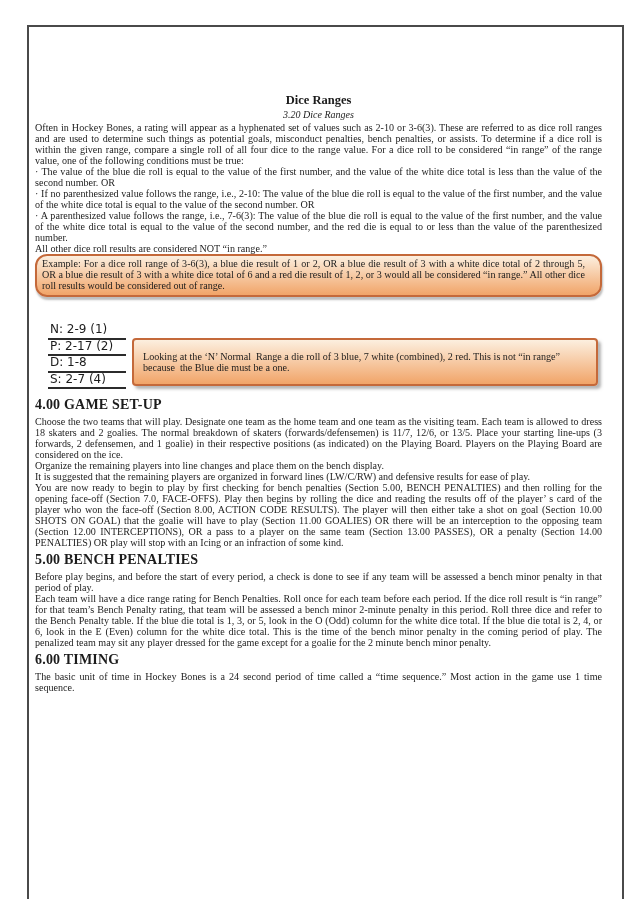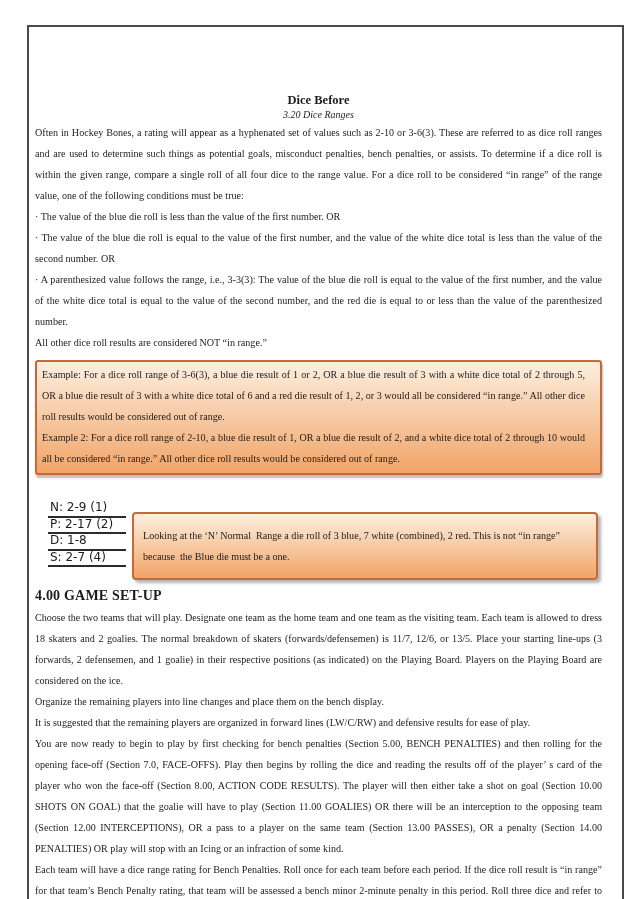--- a/index.html
+++ b/index.html
@@ -16,29 +16,29 @@
   }
   .sheet{
     position:absolute;left:27px;top:25px;width:580px;height:841px;
     border:2px solid var(--page-border);background:#fff;
     padding:66px 7px 0 6px;box-sizing:content-box;overflow:hidden;
   }
   .sheet-inner{width:567px;}
   h1{font-size:12.5px;font-weight:bold;text-align:center;margin:0 0 1px 0;}
   h2{font-size:10px;font-style:italic;font-weight:normal;text-align:center;margin:0 0 2px 0;}
   h3{font-size:14px;font-weight:bold;text-align:left;margin:4px 0 3px 0;letter-spacing:.2px;}
-  p{margin:0;font-size:10.1px;line-height:21px;text-align:justify;}
+  p{margin:0;font-size:10.1px;line-height:11px;text-align:justify;}
   .example-box{
-    margin-top:7px;
-    border:2px solid var(--box-border);border-radius:3px;
+    margin-top:0;
+    border:2px solid var(--box-border);border-radius:12px;
     padding:2px 15px 4px 5px;
     background:linear-gradient(to bottom,var(--box-bg-top),var(--box-bg-bottom));
     box-shadow:1px 3px 2px rgba(110,110,110,.45);
   }
-  .range-row{display:flex;align-items:flex-start;margin:26px 0 8px 13px;}
+  .range-row{display:flex;align-items:center;margin:26px 0 8px 13px;}
   .rating-list{
     font-family:"DejaVu Sans","Liberation Sans",sans-serif;
     font-size:12px;line-height:13.5px;width:78px;flex:none;
   }
   .rating-item{
     border-bottom:2px solid #2b2b2b;padding:0 1px 1px 2px;white-space:nowrap;
   }
   .note-box{
     flex:none;margin-left:6px;margin-top:11px;width:444px;
     border:2px solid var(--box-border);border-radius:4px;
@@ -47,52 +47,53 @@
     box-shadow:3px 3px 3px rgba(110,110,110,.5);
   }
   .note-box p{text-align:left;white-space:pre-wrap;}
 </style>
 </head>
 <body>
 
 <div class="sheet">
   <div class="sheet-inner">
 
-    <h1>Dice Before</h1>
+    <h1>Dice Ranges</h1>
     <h2>3.20 Dice Ranges</h2>
 
     <p>Often in Hockey Bones, a rating will appear as a hyphenated set of values such as 2-10 or 3-6(3). These are referred to as dice roll ranges and are used to determine such things as potential goals, misconduct penalties, bench penalties, or assists. To determine if a dice roll is within the given range, compare a single roll of all four dice to the range value. For a dice roll to be considered “in range” of the range value, one of the following conditions must be true:</p>
-    <p>· The value of the blue die roll is less than the value of the first number. OR</p>
     <p>· The value of the blue die roll is equal to the value of the first number, and the value of the white dice total is less than the value of the second number. OR</p>
-    <p>· A parenthesized value follows the range, i.e., 3-3(3): The value of the blue die roll is equal to the value of the first number, and the value of the white dice total is equal to the value of the second number, and the red die is equal to or less than the value of the parenthesized number.</p>
+    <p>· If no parenthesized value follows the range, i.e., 2-10: The value of the blue die roll is equal to the value of the first number, and the value of the white dice total is equal to the value of the second number. OR</p>
+    <p>· A parenthesized value follows the range, i.e., 7-6(3): The value of the blue die roll is equal to the value of the first number, and the value of the white dice total is equal to the value of the second number, and the red die is equal to or less than the value of the parenthesized number.</p>
     <p>All other dice roll results are considered NOT “in range.”</p>
 
     <div class="example-box">
       <p>Example: For a dice roll range of 3-6(3), a blue die result of 1 or 2, OR a blue die result of 3 with a white dice total of 2 through 5, OR a blue die result of 3 with a white dice total of 6 and a red die result of 1, 2, or 3 would all be considered “in range.” All other dice roll results would be considered out of range.</p>
-      <p>Example 2: For a dice roll range of 2-10, a blue die result of 1, OR a blue die result of 2, and a white dice total of 2 through 10 would all be considered “in range.” All other dice roll results would be considered out of range.</p>
     </div>
 
     <div class="range-row">
       <div class="rating-list">
         <div class="rating-item">N: 2-9 (1)</div>
         <div class="rating-item">P: 2-17 (2)</div>
         <div class="rating-item">D: 1-8</div>
         <div class="rating-item">S: 2-7 (4)</div>
       </div>
       <div class="note-box">
         <p>Looking at the ‘N’ Normal  Range a die roll of 3 blue, 7 white (combined), 2 red. This is not “in range” because  the Blue die must be a one.</p>
       </div>
     </div>
 
     <h3>4.00 GAME SET-UP</h3>
     <p>Choose the two teams that will play. Designate one team as the home team and one team as the visiting team. Each team is allowed to dress 18 skaters and 2 goalies. The normal breakdown of skaters (forwards/defensemen) is 11/7, 12/6, or 13/5. Place your starting line-ups (3 forwards, 2 defensemen, and 1 goalie) in their respective positions (as indicated) on the Playing Board. Players on the Playing Board are considered on the ice.</p>
     <p>Organize the remaining players into line changes and place them on the bench display.</p>
     <p>It is suggested that the remaining players are organized in forward lines (LW/C/RW) and defensive results for ease of play.</p>
     <p>You are now ready to begin to play by first checking for bench penalties (Section 5.00, BENCH PENALTIES) and then rolling for the opening face-off (Section 7.0, FACE-OFFS). Play then begins by rolling the dice and reading the results off of the player’ s card of the player who won the face-off (Section 8.00, ACTION CODE RESULTS). The player will then either take a shot on goal (Section 10.00 SHOTS ON GOAL) that the goalie will have to play (Section 11.00 GOALIES) OR there will be an interception to the opposing team (Section 12.00 INTERCEPTIONS), OR a pass to a player on the same team (Section 13.00 PASSES), OR a penalty (Section 14.00 PENALTIES) OR play will stop with an Icing or an infraction of some kind.</p>
 
+    <h3>5.00 BENCH PENALTIES</h3>
+    <p>Before play begins, and before the start of every period, a check is done to see if any team will be assessed a bench minor penalty in that period of play.</p>
     <p>Each team will have a dice range rating for Bench Penalties. Roll once for each team before each period. If the dice roll result is “in range” for that team’s Bench Penalty rating, that team will be assessed a bench minor 2-minute penalty in this period. Roll three dice and refer to the Bench Penalty table. If the blue die total is 1, 3, or 5, look in the O (Odd) column for the white dice total. If the blue die total is 2, 4, or 6, look in the E (Even) column for the white dice total. This is the time of the bench minor penalty in the coming period of play. The penalized team may sit any player dressed for the game except for a goalie for the 2 minute bench minor penalty.</p>
 
     <h3>6.00 TIMING</h3>
     <p>The basic unit of time in Hockey Bones is a 24 second period of time called a “time sequence.” Most action in the game use 1 time sequence.</p>
 
   </div>
 
 </div>
 
 </body></html>

